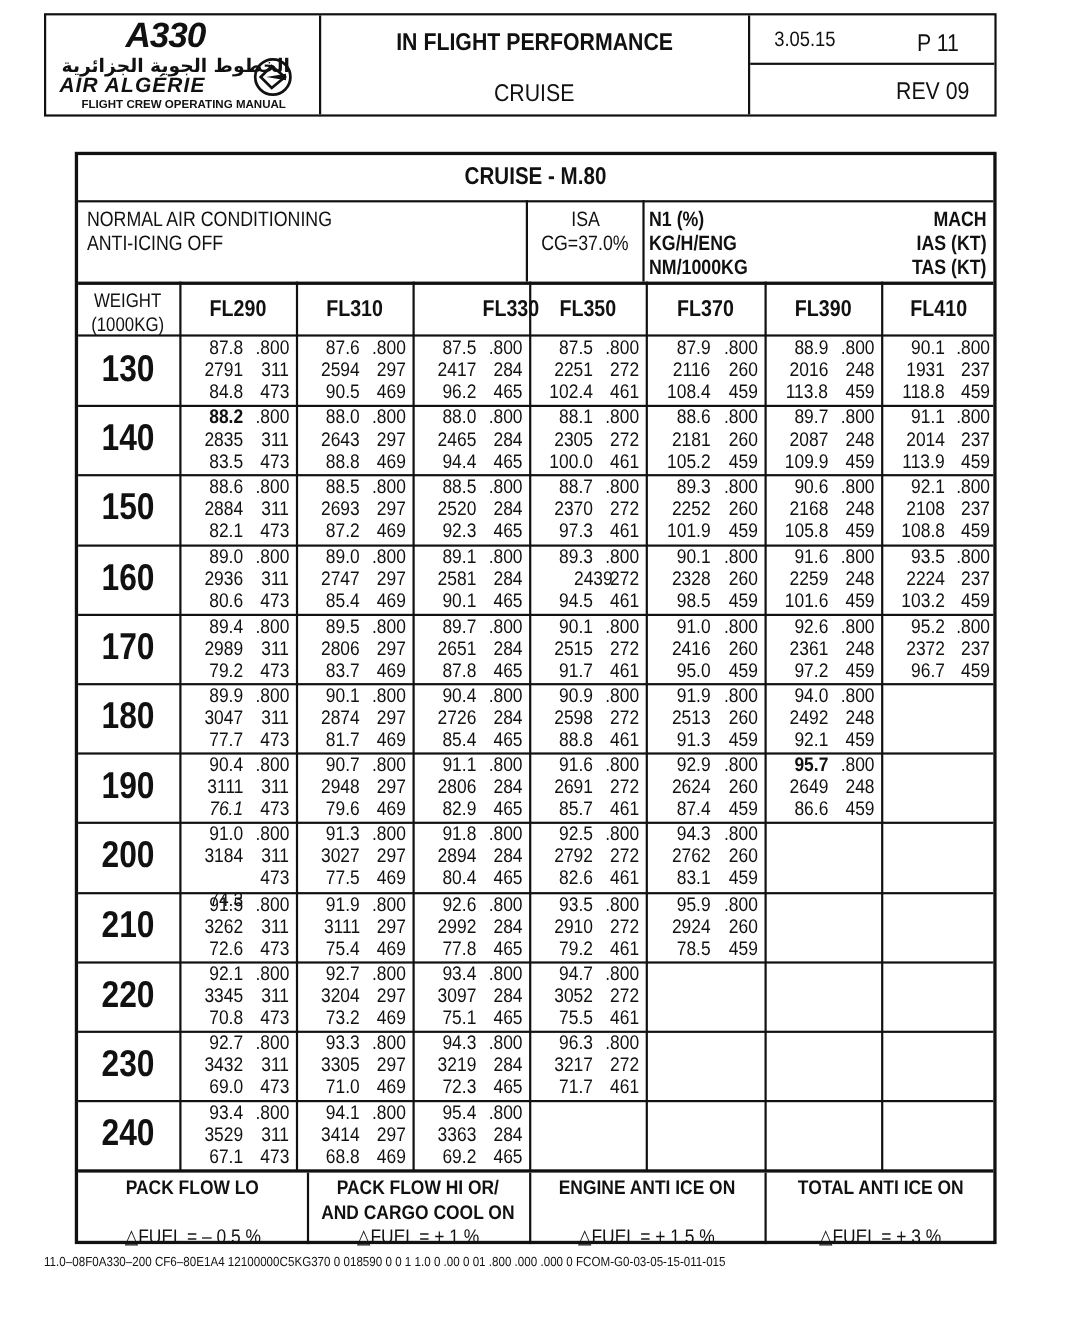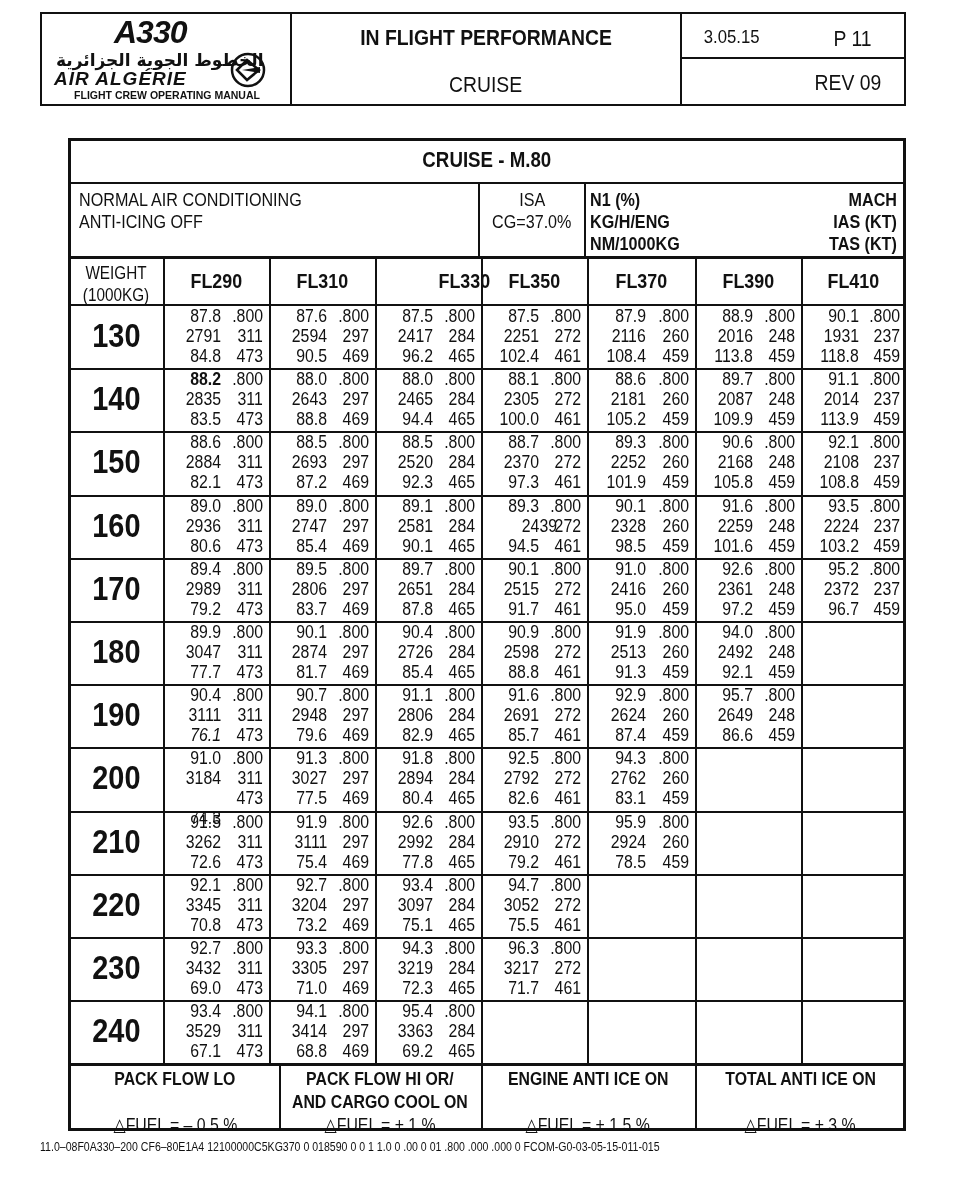--- a/index.html
+++ b/index.html
@@ -420,21 +420,21 @@
       <div class="num" style="left: 410px; width: 58px; top: 564.2px;"><span>2691</span></div>
       <div class="num" style="left: 410px; width: 100px; top: 564.2px;"><span>272</span></div>
       <div class="num" style="left: 410px; width: 58px; top: 584.2px;"><span>85.7</span></div>
       <div class="num" style="left: 410px; width: 100px; top: 584.2px;"><span>461</span></div>
       <div class="num" style="left: 516px; width: 59px; top: 544.2px;"><span>92.9</span></div>
       <div class="num" style="left: 516px; width: 102px; top: 544.2px;"><span>.800</span></div>
       <div class="num" style="left: 516px; width: 59px; top: 564.2px;"><span>2624</span></div>
       <div class="num" style="left: 516px; width: 102px; top: 564.2px;"><span>260</span></div>
       <div class="num" style="left: 516px; width: 59px; top: 584.2px;"><span>87.4</span></div>
       <div class="num" style="left: 516px; width: 102px; top: 584.2px;"><span>459</span></div>
-      <div class="num" style="left: 624px; width: 58px; top: 544.2px;"><span>95.7</span></div>
+      <div class="num" style="left: 624px; width: 58px; top: 544.2px; font-weight: bold;"><span>95.7</span></div>
       <div class="num" style="left: 624px; width: 100px; top: 544.2px;"><span>.800</span></div>
       <div class="num" style="left: 624px; width: 58px; top: 564.2px;"><span>2649</span></div>
       <div class="num" style="left: 624px; width: 100px; top: 564.2px;"><span>248</span></div>
       <div class="num" style="left: 624px; width: 58px; top: 584.2px;"><span>86.6</span></div>
       <div class="num" style="left: 624px; width: 100px; top: 584.2px;"><span>459</span></div>
       <div class="hline" style="top: 606.4px; width: 100%;"></div>
       <div class="wt" style="top: 617.4px;"><span>200</span></div>
       <div class="num" style="left: 92px; width: 58px; top: 607.4px;"><span>91.0</span></div>
       <div class="num" style="left: 92px; width: 100px; top: 607.4px;"><span>.800</span></div>
       <div class="num" style="left: 92px; width: 58px; top: 627.4px;"><span>3184</span></div>

